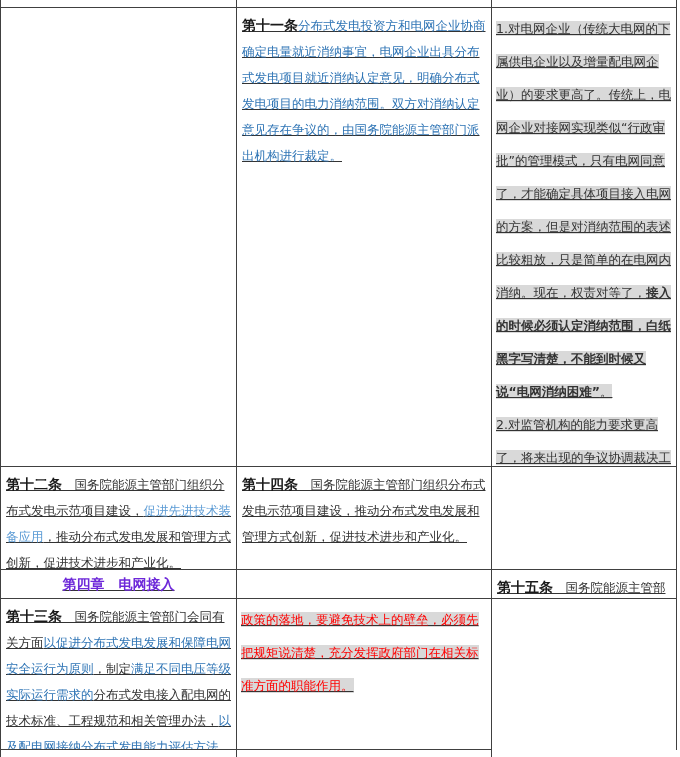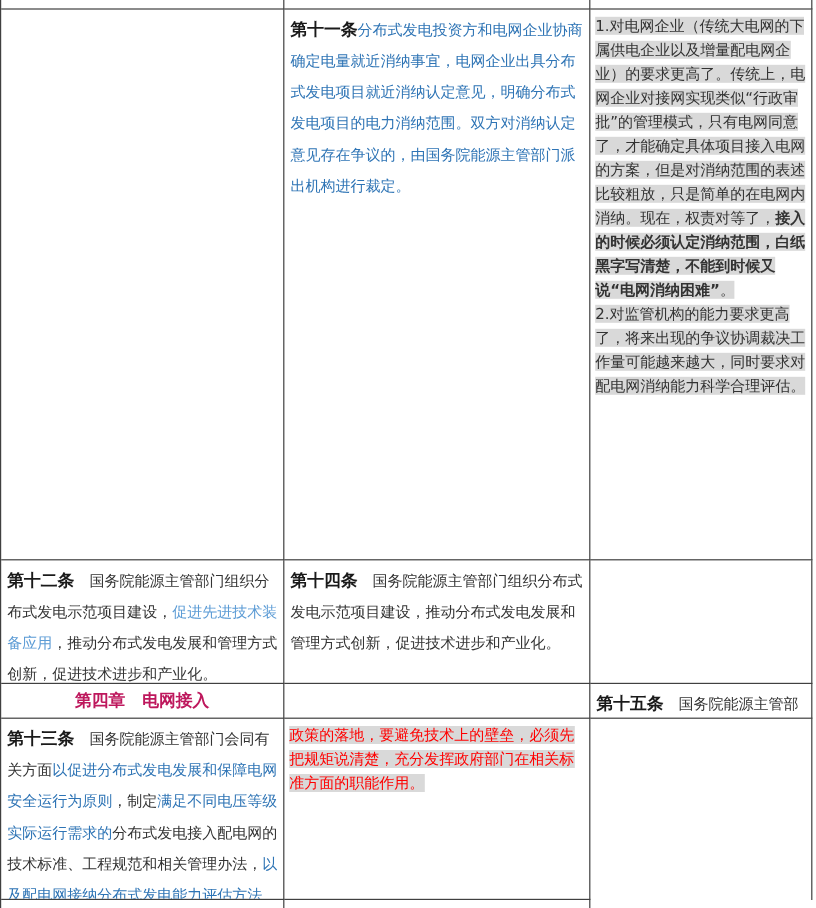--- a/index.html
+++ b/index.html
@@ -9,39 +9,40 @@
     color:var(--text,#333);
     -webkit-font-smoothing:antialiased;
   }
   .table{
     display:grid;
     grid-template-columns:236px 255px 185px;
     grid-template-rows:8px 459px 103px 29px 151px 7px;
     width:676px;
     border-left:1px solid var(--border,#404040);
     box-sizing:content-box;
+    text-decoration:underline;
   }
   .cell{
     border-right:1px solid var(--border,#404040);
     border-bottom:1px solid var(--border,#404040);
     box-sizing:border-box;
     overflow:hidden;
     padding:4px 5px 0 5px;
     font-size:12.5px;
     line-height:26px;
   }
   .cell.rlast{border-bottom:none;}
   .cell.stub{padding:0;}
   .cell p{margin:0;}
   .num{font-weight:bold;color:#1a1a1a;font-size:14px;}
-  .chapter{font-weight:bold;color:#be185d;font-size:14px;line-height:24px;padding-top:2px;}
+  .chapter{font-weight:bold;color:#6d28d9;font-size:14px;line-height:24px;padding-top:2px;}
   .chapter.center{text-align:center;}
   .blue{color:var(--blue,#2e74b5);}
   .lblue{color:var(--light-blue,#5b9bd5);}
-  .c3{line-height:20px;padding-left:4px;padding-right:3px;}
+  .c3{line-height:33px;padding-left:4px;padding-right:3px;}
   .c3 p + p{margin-top:0;}
   .hl{background:var(--highlight,#d9d9d9);}
   .b{font-weight:bold;}
   .red{color:var(--red,#ff0000);}
 </style>
 </head>
 <body>
 
 <div class="table">
 

